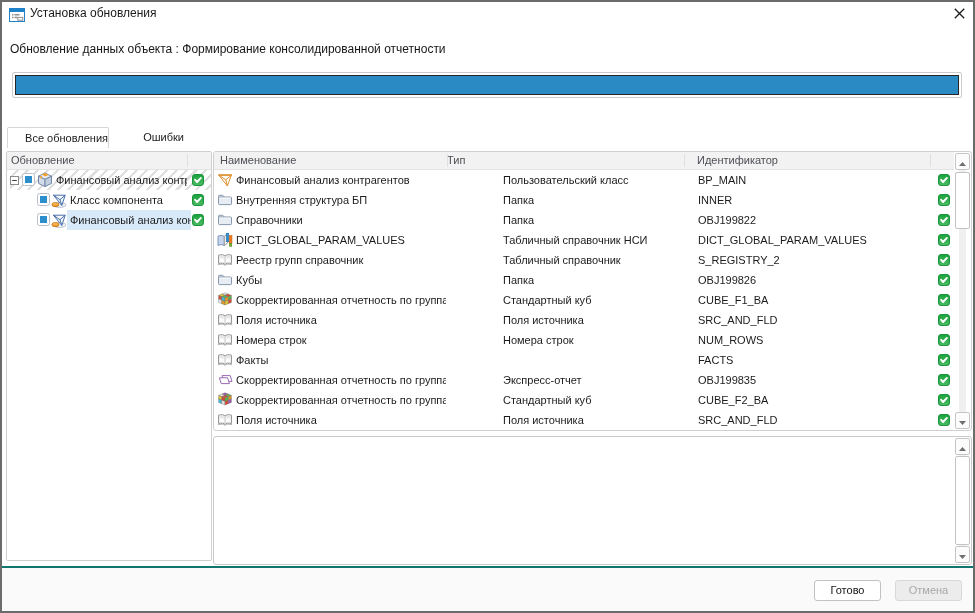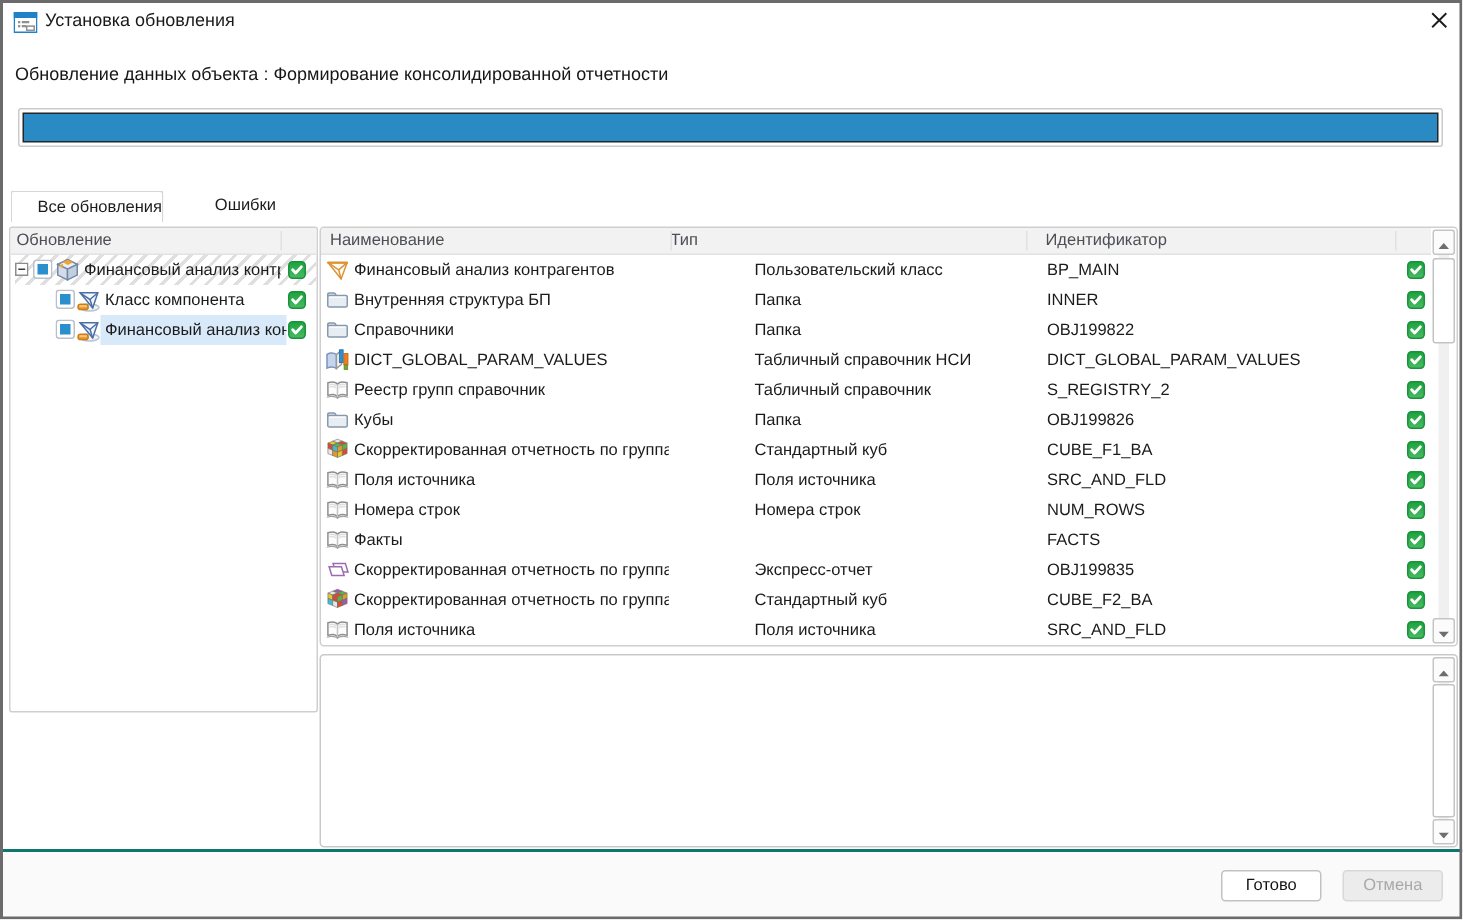--- a/index.html
+++ b/index.html
@@ -21,21 +21,21 @@
   
   .tab { position:absolute; top:127px; height:21px; line-height:20px; text-align:right; color:#1c1c1c; font-size:11px; }
   .tab-active { left:7px; width:102px; background:#fff; border:1px solid #d6d6d6; border-bottom:none; border-radius:2px 2px 0 0; }
   .tab-inactive { left:109px; width:75px; }
 
   
   .panel-header { height:18px; background:#f2f2f2; border-bottom:1px solid #e2e2e2; position:relative; color:#4c4f54; line-height:17px; font-size:11px; }
   .hsep { position:absolute; top:2px; bottom:2px; width:1px; background:#e0e0e0; }
 
   
-  .tree-panel { position:absolute; left:6px; top:151px; width:206px; height:324px; background:#fff; border:1px solid #cfcfcf; border-radius:2px; overflow:hidden; }
+  .tree-panel { position:absolute; left:6px; top:151px; width:206px; height:410px; background:#fff; border:1px solid #cfcfcf; border-radius:2px; overflow:hidden; }
   .tree-panel .panel-header { padding-left:4px; }
   .tree-rows { position:relative; font-size:11px; }
   .tree-row { position:relative; height:20px; }
   .tree-row > * { position:absolute; }
   .hatch { left:3px; right:0; top:0; bottom:0;
     background:repeating-linear-gradient(135deg, rgba(0,0,0,0) 0 4.8px, #dfdfdf 4.8px 7px); }
   .sel { background:#d8eafa; top:0; bottom:0; }
   .tree-row .expander { left:3px; top:5px; width:9px; height:9px; }
   .tree-row.lv0 .cb { left:15px; top:3px; }
   .tree-row.lv0 .node-icon { left:30px; top:2px; }

